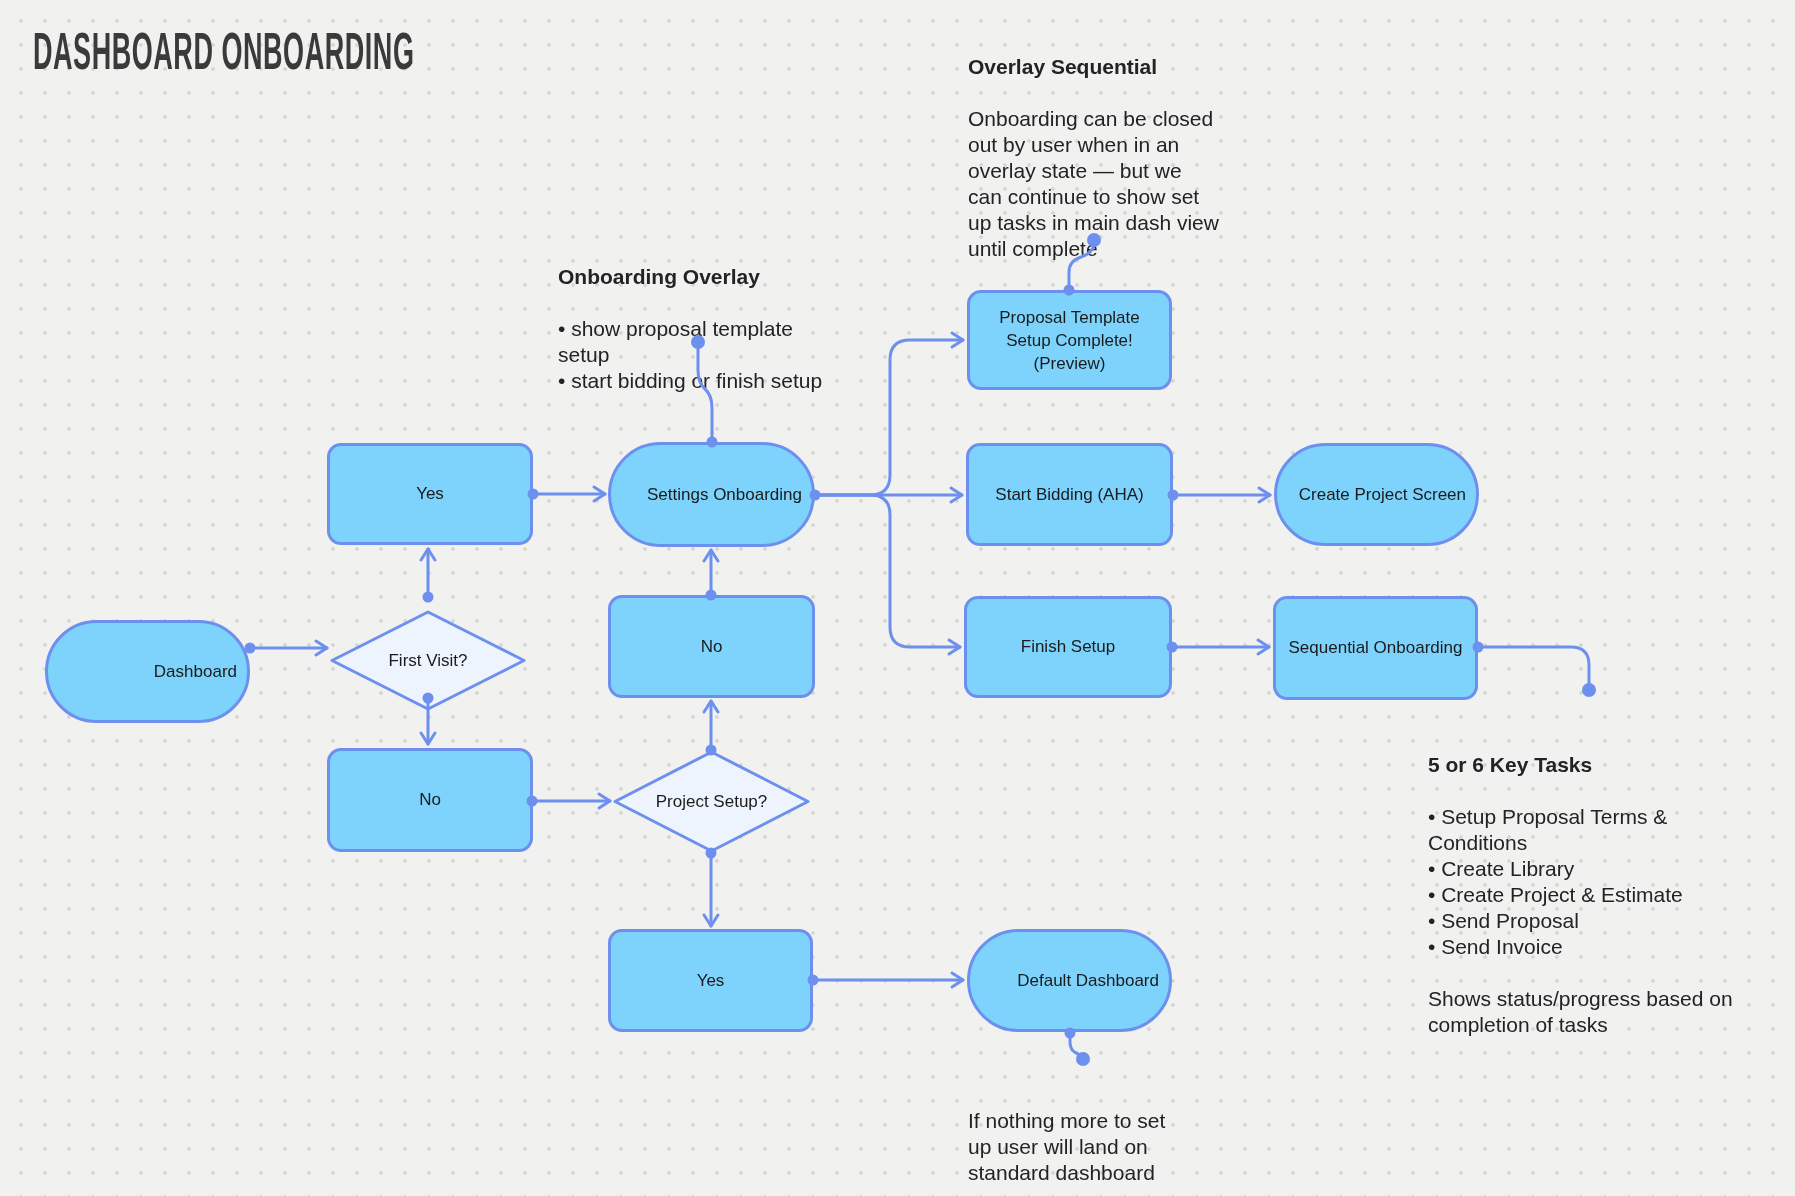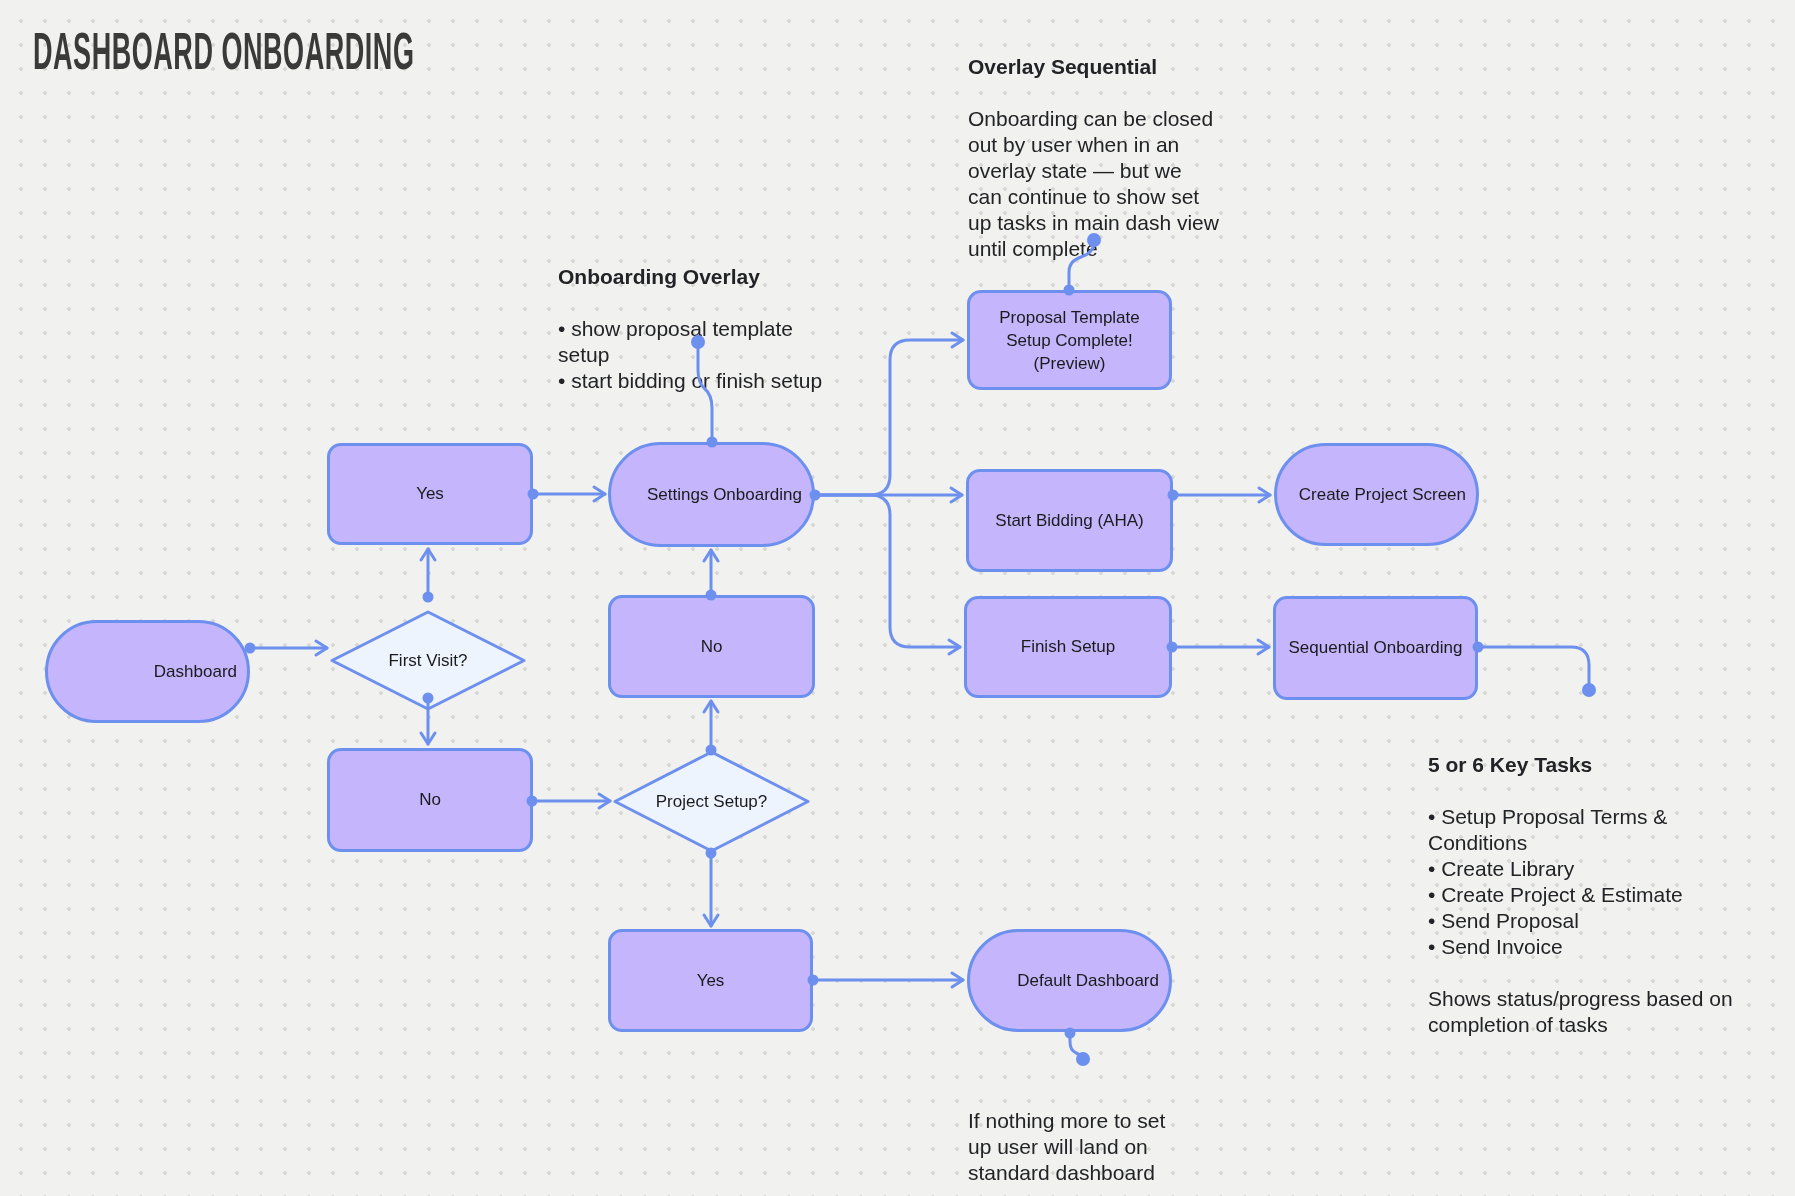--- a/index.html
+++ b/index.html
@@ -12,21 +12,21 @@
   }
   .canvas{position:relative;width:1795px;height:1196px;border-radius:31px;}
   .title{
     position:absolute;left:33px;top:22px;margin:0;
     font-size:52px;font-weight:700;color:#3a3a3a;
     transform:scaleX(0.52);transform-origin:0 0;
     letter-spacing:1px;white-space:nowrap;line-height:1.15;
   }
   .node{
     position:absolute;display:flex;align-items:center;justify-content:center;
-    background:#c4b5fd;border:3px solid #6d90ee;box-sizing:border-box;
+    background:#7dd3fc;border:3px solid #6d90ee;box-sizing:border-box;
   }
   .rect{border-radius:14px;}
   .pill{border-radius:999px;justify-content:flex-end;}
   .diamond{background:none;border:none;}
   .dsvg{position:absolute;inset:0;width:100%;height:100%;}
   .dsvg polygon{fill:#eef4fe;stroke:#6d90ee;stroke-width:3;stroke-linejoin:round;}
   .nlabel{
     position:relative;font-size:17px;line-height:24px;color:#1b1b1b;
     text-align:center;white-space:pre-line;padding:0 10px;
   }
@@ -119,21 +119,21 @@
   <div class="node rect" style="left:608px;top:929px;width:205px;height:103px;">
     <span class="nlabel">Yes</span>
   </div>
 
   <div class="node rect" style="left:967px;top:290px;width:205px;height:100px;">
     <span class="nlabel" style="line-height:23px;">Proposal Template
 Setup Complete!
 (Preview)</span>
   </div>
 
-  <div class="node rect" style="left:966px;top:443px;width:207px;height:103px;margin-top:26px;">
+  <div class="node rect" style="left:966px;top:443px;width:207px;height:103px;">
     <span class="nlabel">Start Bidding (AHA)</span>
   </div>
 
   <div class="node rect" style="left:964px;top:596px;width:208px;height:102px;">
     <span class="nlabel">Finish Setup</span>
   </div>
 
   <div class="node pill" style="left:1274px;top:443px;width:205px;height:103px;">
     <span class="nlabel">Create Project Screen</span>
   </div>

